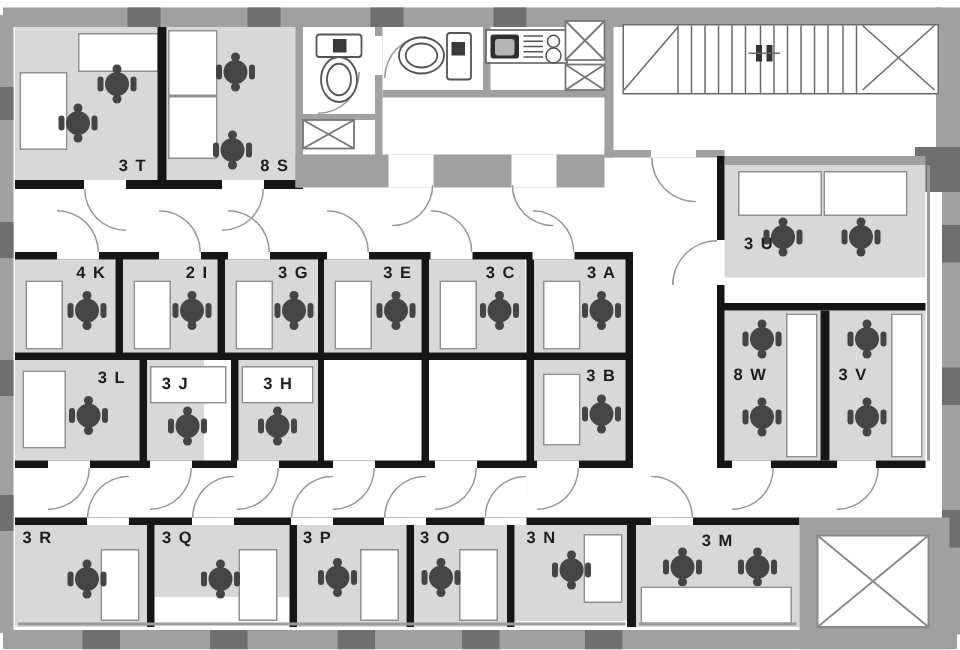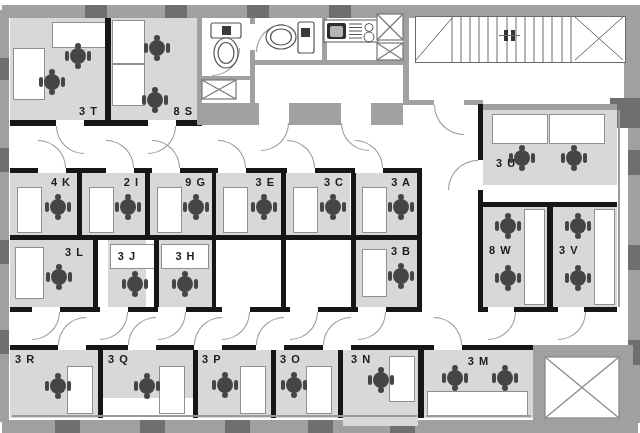--- a/index.html
+++ b/index.html
@@ -95,21 +95,21 @@
     <span class="lbl" style="right:6px;top:4px">4 K</span>
   </div>
   <div class="room" style="left:82px;top:173px;width:63px;height:62px">
     <div class="desk" style="left:7px;top:14px;width:25px;height:46px"></div>
     <div class="chair" style="left:38px;top:26px"></div>
     <span class="lbl" style="right:6px;top:4px">2 I</span>
   </div>
   <div class="room" style="left:150px;top:173px;width:62px;height:62px">
     <div class="desk" style="left:7px;top:14px;width:25px;height:46px"></div>
     <div class="chair" style="left:38px;top:26px"></div>
-    <span class="lbl" style="right:6px;top:4px">9 G</span>
+    <span class="lbl" style="right:6px;top:4px">3 G</span>
   </div>
   <div class="room" style="left:216px;top:173px;width:65px;height:62px">
     <div class="desk" style="left:7px;top:14px;width:25px;height:46px"></div>
     <div class="chair" style="left:40px;top:26px"></div>
     <span class="lbl" style="right:6px;top:4px">3 E</span>
   </div>
   <div class="room" style="left:286px;top:173px;width:64px;height:62px">
     <div class="desk" style="left:7px;top:14px;width:25px;height:46px"></div>
     <div class="chair" style="left:39px;top:26px"></div>
     <span class="lbl" style="right:6px;top:4px">3 C</span>
@@ -118,21 +118,21 @@
     <div class="desk" style="left:7px;top:14px;width:25px;height:46px"></div>
     <div class="chair" style="left:38px;top:26px"></div>
     <span class="lbl" style="right:6px;top:4px">3 A</span>
   </div>
 
   <div class="room" style="left:10px;top:240px;width:83px;height:67px">
     <div class="desk" style="left:5px;top:7px;width:29px;height:52px"></div>
     <div class="chair" style="left:41px;top:29px"></div>
     <span class="lbl" style="right:9px;top:7px">3 L</span>
   </div>
-  <div class="room" style="left:108px;top:240px;width:38px;height:67px">
+  <div class="room" style="left:98px;top:240px;width:38px;height:67px">
     <div class="desk" style="left:2px;top:4px;width:51px;height:25px"></div>
     <span class="lbl" style="left:0;right:0;top:11px;text-align:center">3 J</span>
     <div class="chair" style="left:19px;top:36px"></div>
   </div>
   <div class="room" style="left:159px;top:240px;width:53px;height:67px">
     <div class="desk" style="left:2px;top:4px;width:48px;height:25px"></div>
     <span class="lbl" style="left:0;right:0;top:11px;text-align:center">3 H</span>
     <div class="chair" style="left:18px;top:36px"></div>
   </div>
   <div class="room" style="left:356px;top:240px;width:61px;height:67px">
@@ -208,21 +208,21 @@
   <div class="room" style="left:198px;top:350px;width:73px;height:68px">
     <span class="lbl" style="left:4px;top:4px">3 P</span>
     <div class="desk" style="left:42px;top:16px;width:26px;height:48px"></div>
     <div class="chair" style="left:19px;top:27px"></div>
   </div>
   <div class="room" style="left:276px;top:350px;width:62px;height:68px">
     <span class="lbl" style="left:4px;top:4px">3 O</span>
     <div class="desk" style="left:30px;top:16px;width:26px;height:48px"></div>
     <div class="chair" style="left:10px;top:27px"></div>
   </div>
-  <div class="room" style="left:343px;top:350px;width:75px;height:76px">
+  <div class="room" style="left:343px;top:350px;width:75px;height:64px">
     <span class="lbl" style="left:8px;top:4px">3 N</span>
     <div class="desk" style="left:46px;top:6px;width:26px;height:46px"></div>
     <div class="chair" style="left:30px;top:22px"></div>
   </div>
   <div class="room" style="left:424px;top:350px;width:109px;height:68px">
     <span class="lbl" style="left:0;right:0;top:6px;text-align:center">3 M</span>
     <div class="chair" style="left:23px;top:20px"></div>
     <div class="chair" style="left:73px;top:20px"></div>
     <div class="desk" style="left:3px;top:41px;width:101px;height:25px"></div>
   </div>

